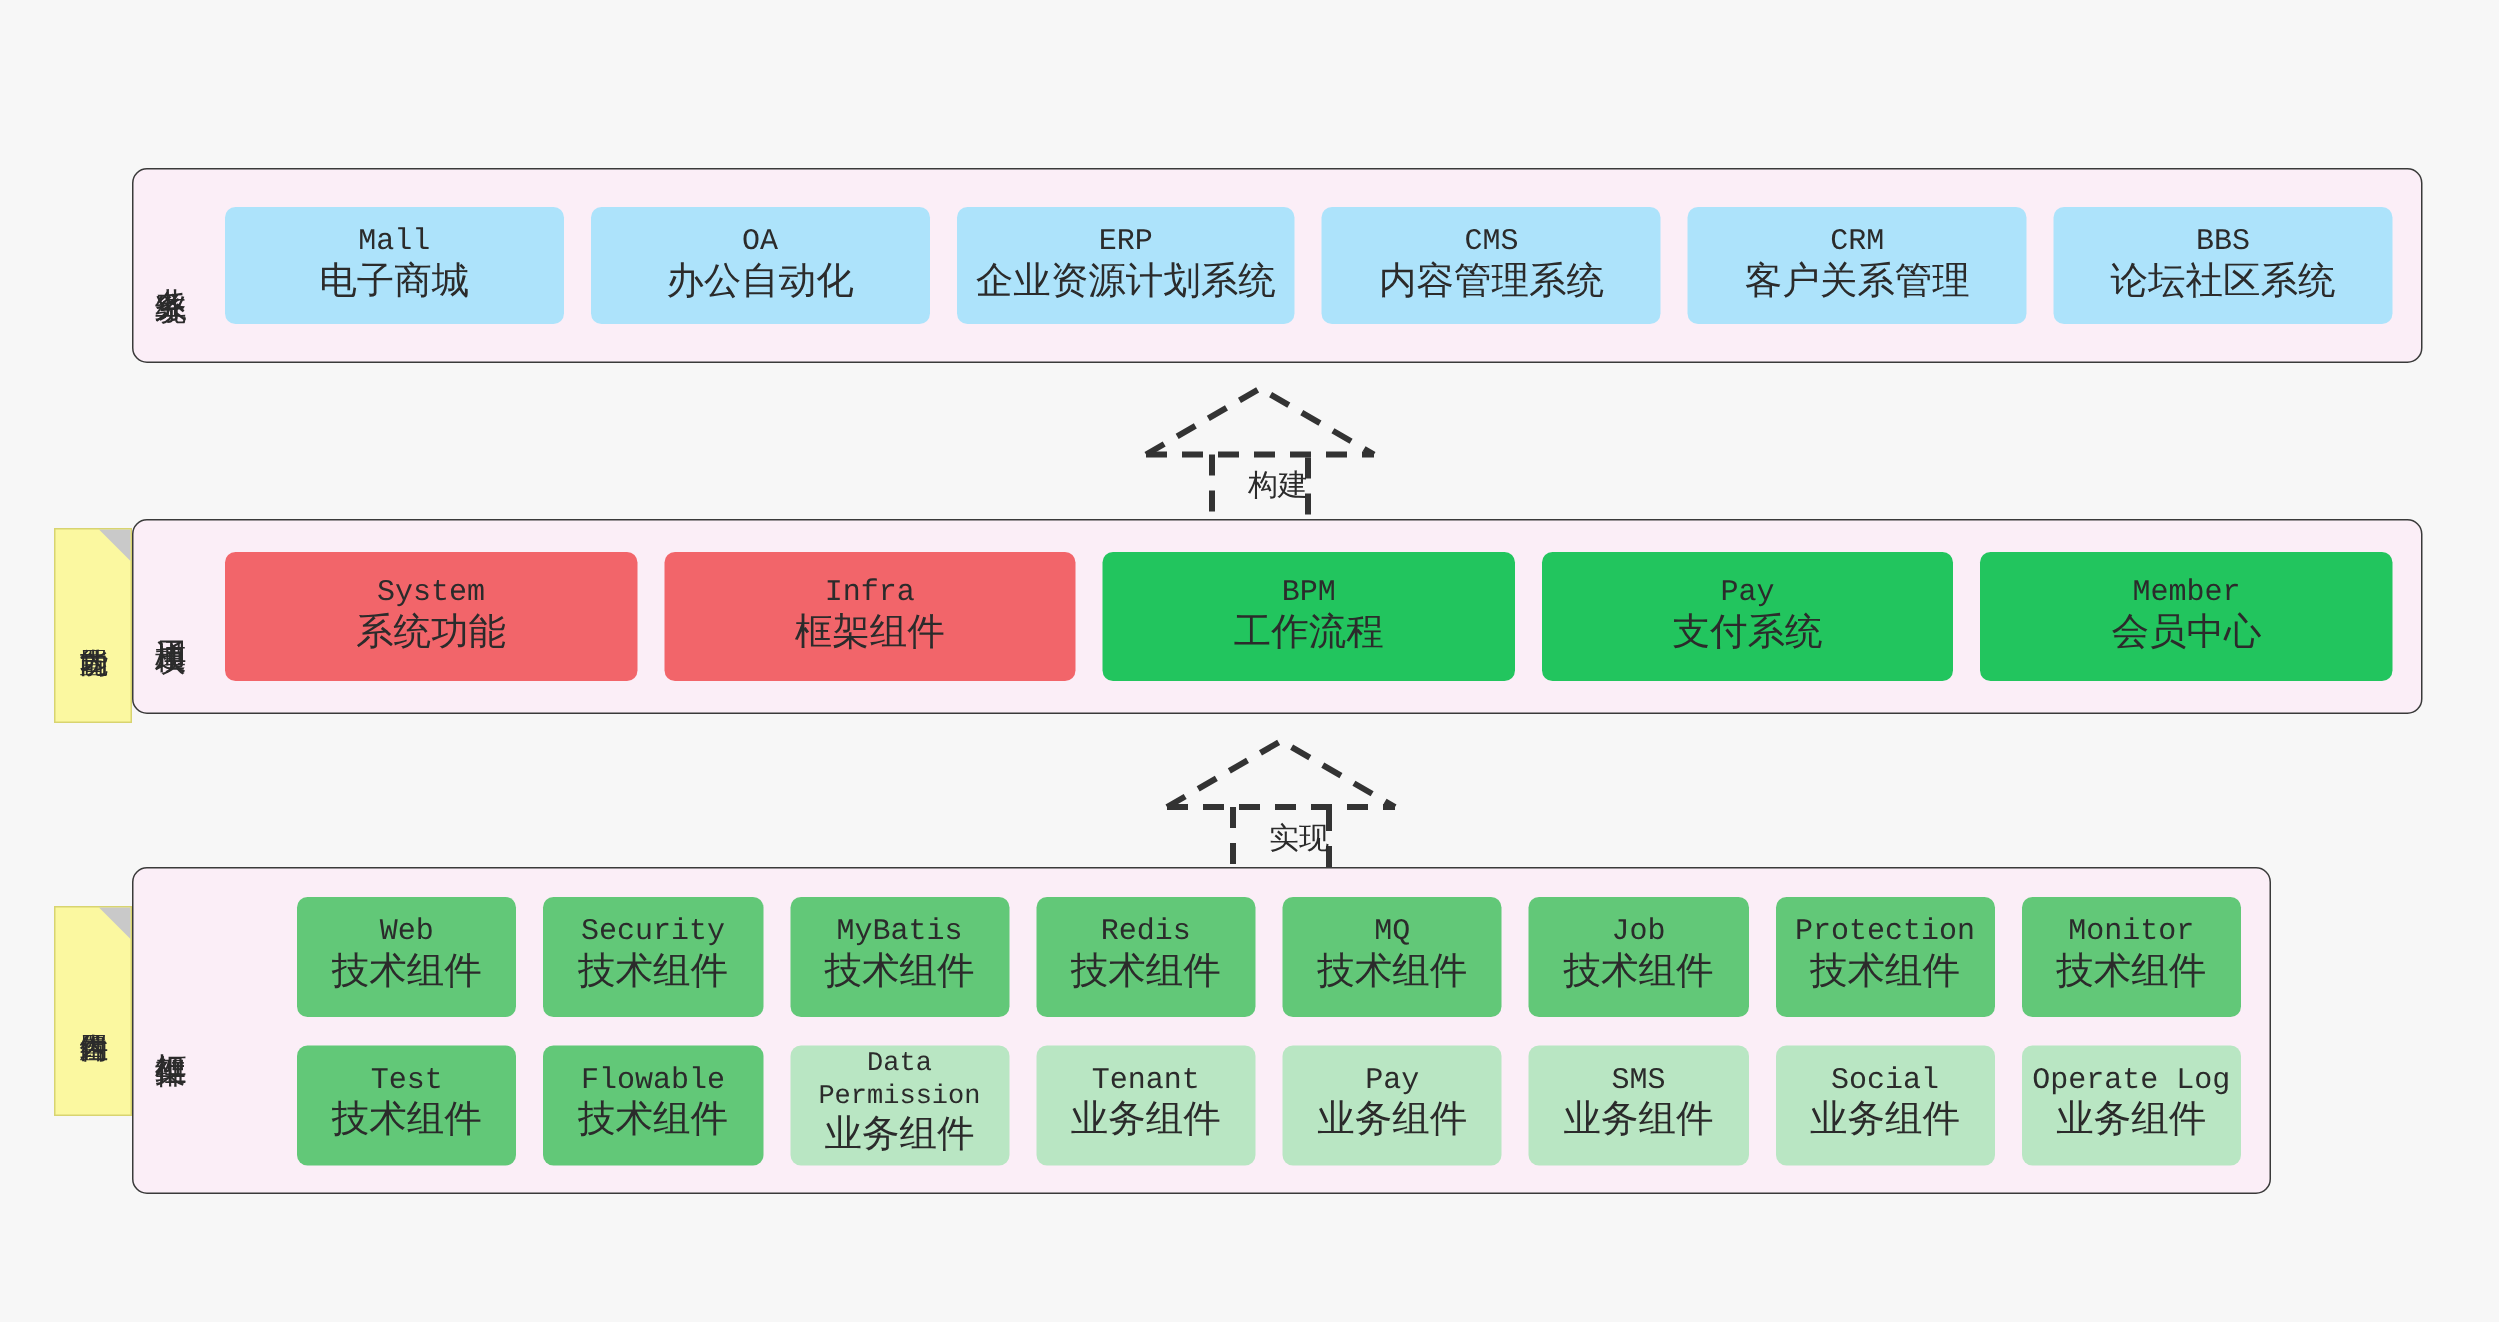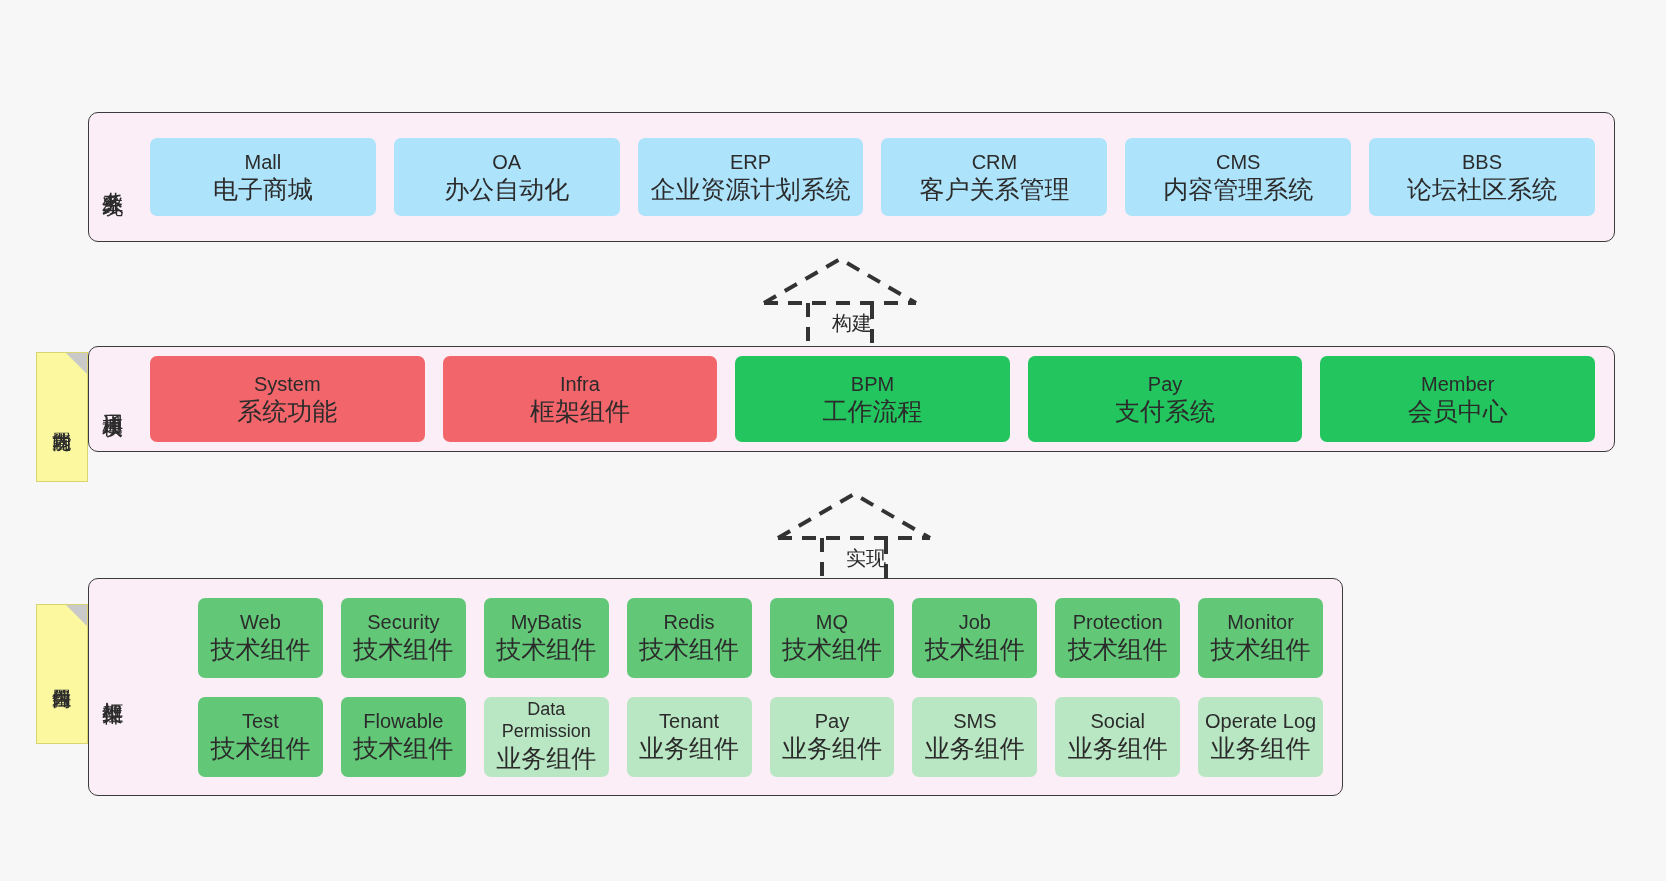--- a/index.html
+++ b/index.html
@@ -57,39 +57,40 @@
     margin:0 9px;
     border-radius:7px;
     display:flex;
     flex-direction:column;
     align-items:center;
     justify-content:center;
     text-align:center;
     box-sizing:border-box;
     padding:6px 4px;
     line-height:1.22;
+    font-family:Liberation Mono, monospace;
   }
   .card .l1{font-size:20px;color:#2b2b2b;}
   .card .l2{font-size:25px;color:#2b2b2b;}
   .card.three .l1{font-size:18px;text-align:center;}
 
   .c-blue{background:#ade3fb;}
   .c-red{background:#f2656a;}
   .c-pink{background:#22c55e;}
   .c-green{background:#62c878;}
   .c-lgreen{background:#b9e6c3;}
 
   
   #business-panel{left:88px;top:112px;width:1527px;height:130px;}
   #business-panel .row{height:78px;}
 
-  #modules-panel{left:88px;top:346px;width:1527px;height:106px;}
+  #modules-panel{left:88px;top:346px;width:1527px;height:130px;}
   #modules-panel .row{height:86px;}
 
-  #framework-panel{left:88px;top:578px;width:1255px;height:218px;gap:48px;}
+  #framework-panel{left:88px;top:578px;width:1426px;height:218px;gap:48px;}
   #framework-panel .row{height:80px;}
   #framework-panel .row.second{margin-top:19px;}
 
   
   .note{
     position:absolute;
     width:52px;
     background:#fbf8a0;
     border:1.2px solid #d8d470;
     box-sizing:border-box;
@@ -146,26 +147,26 @@
         </div>
         <div class="card c-blue">
           <div class="l1">OA</div>
           <div class="l2">办公自动化</div>
         </div>
         <div class="card c-blue">
           <div class="l1">ERP</div>
           <div class="l2">企业资源计划系统</div>
         </div>
         <div class="card c-blue">
+          <div class="l1">CMS</div>
+          <div class="l2">内容管理系统</div>
+        </div>
+        <div class="card c-blue">
           <div class="l1">CRM</div>
           <div class="l2">客户关系管理</div>
-        </div>
-        <div class="card c-blue">
-          <div class="l1">CMS</div>
-          <div class="l2">内容管理系统</div>
         </div>
         <div class="card c-blue">
           <div class="l1">BBS</div>
           <div class="l2">论坛社区系统</div>
         </div>
       </div>
   </div>
 </div>
 
 <div class="connector" id="connector-build">

